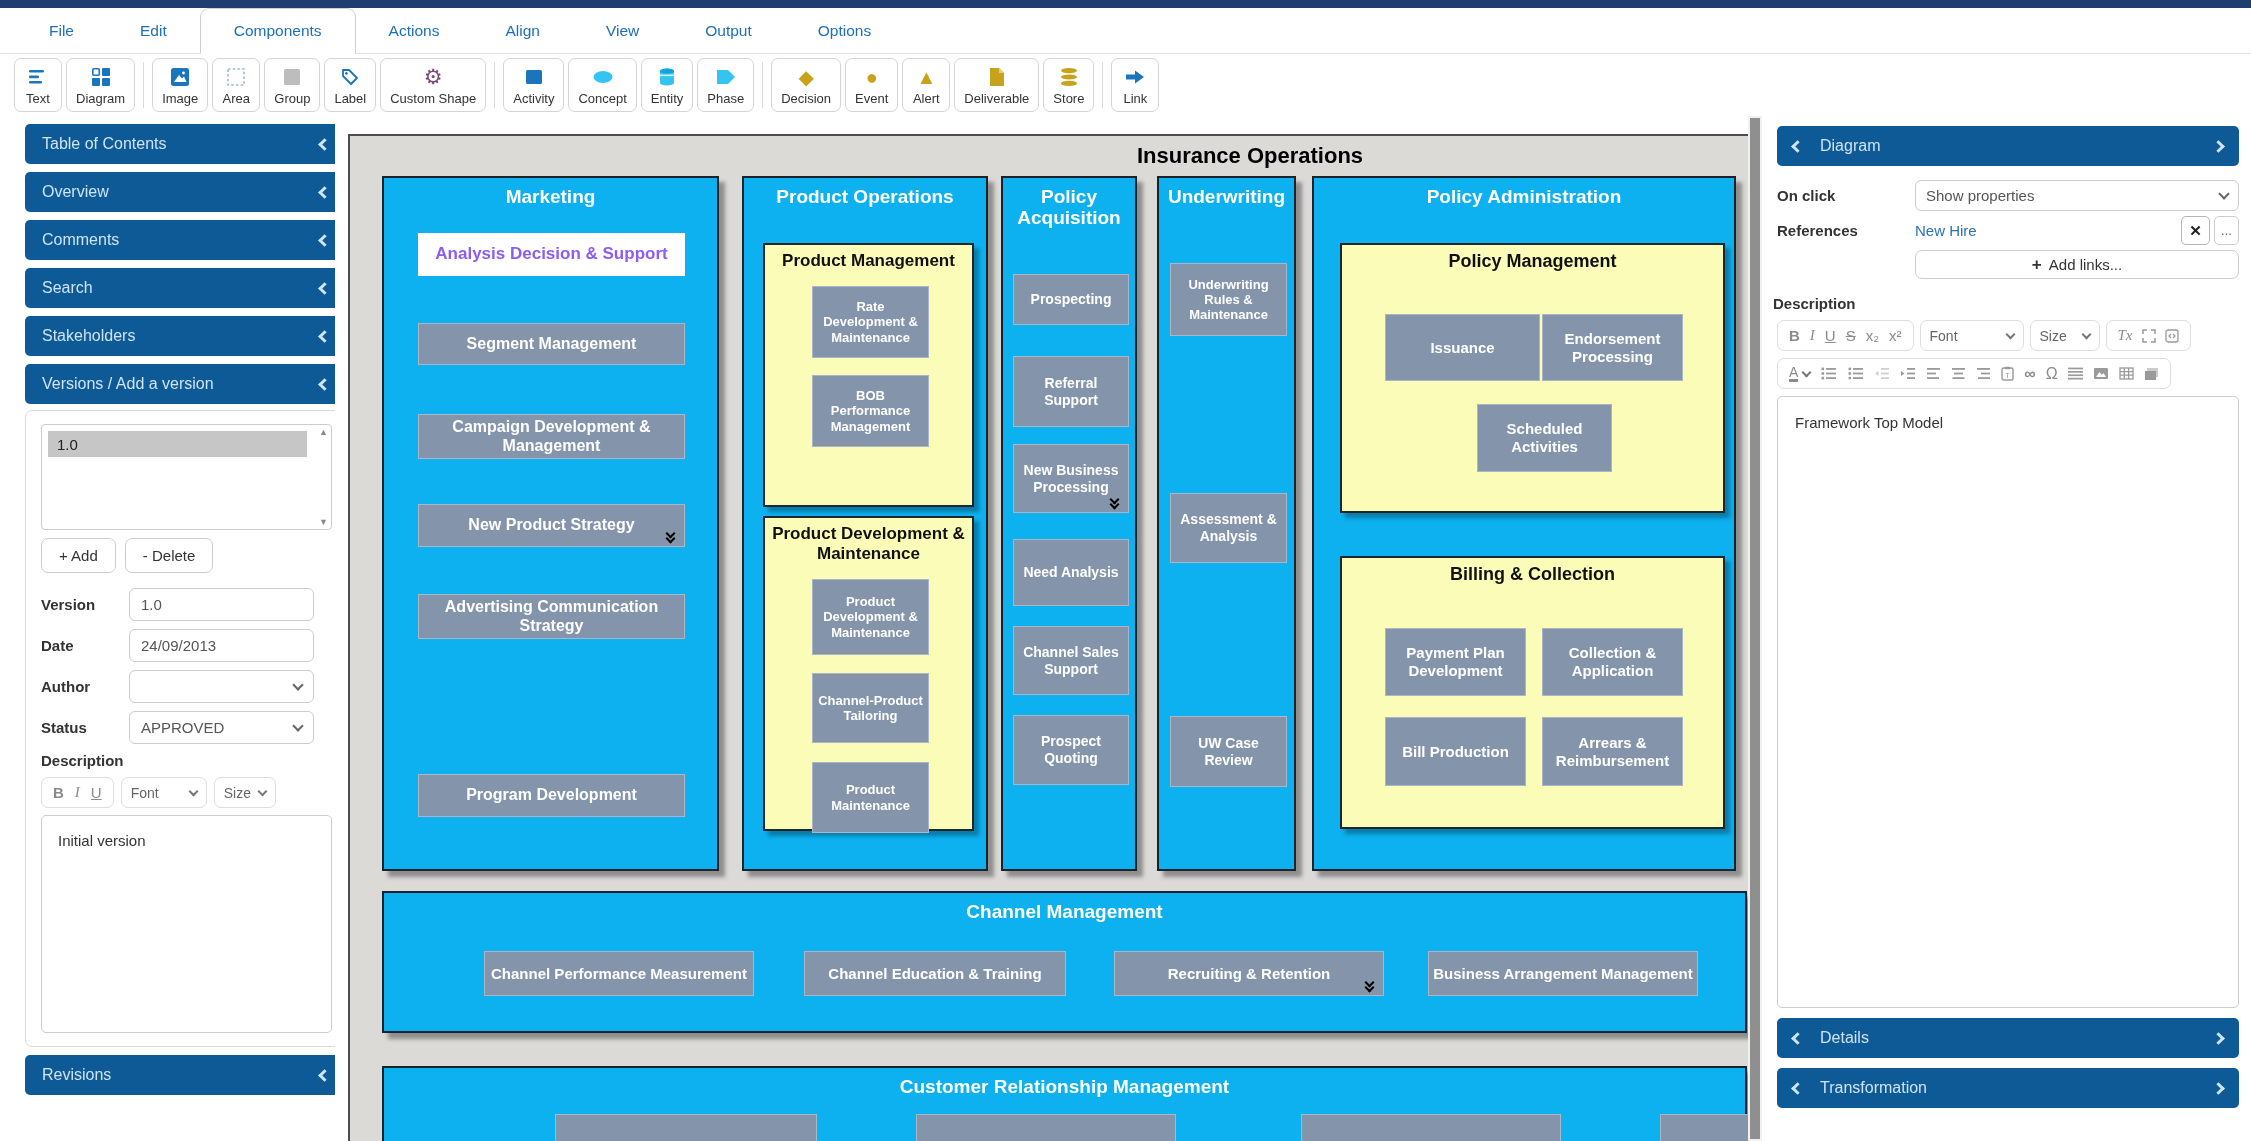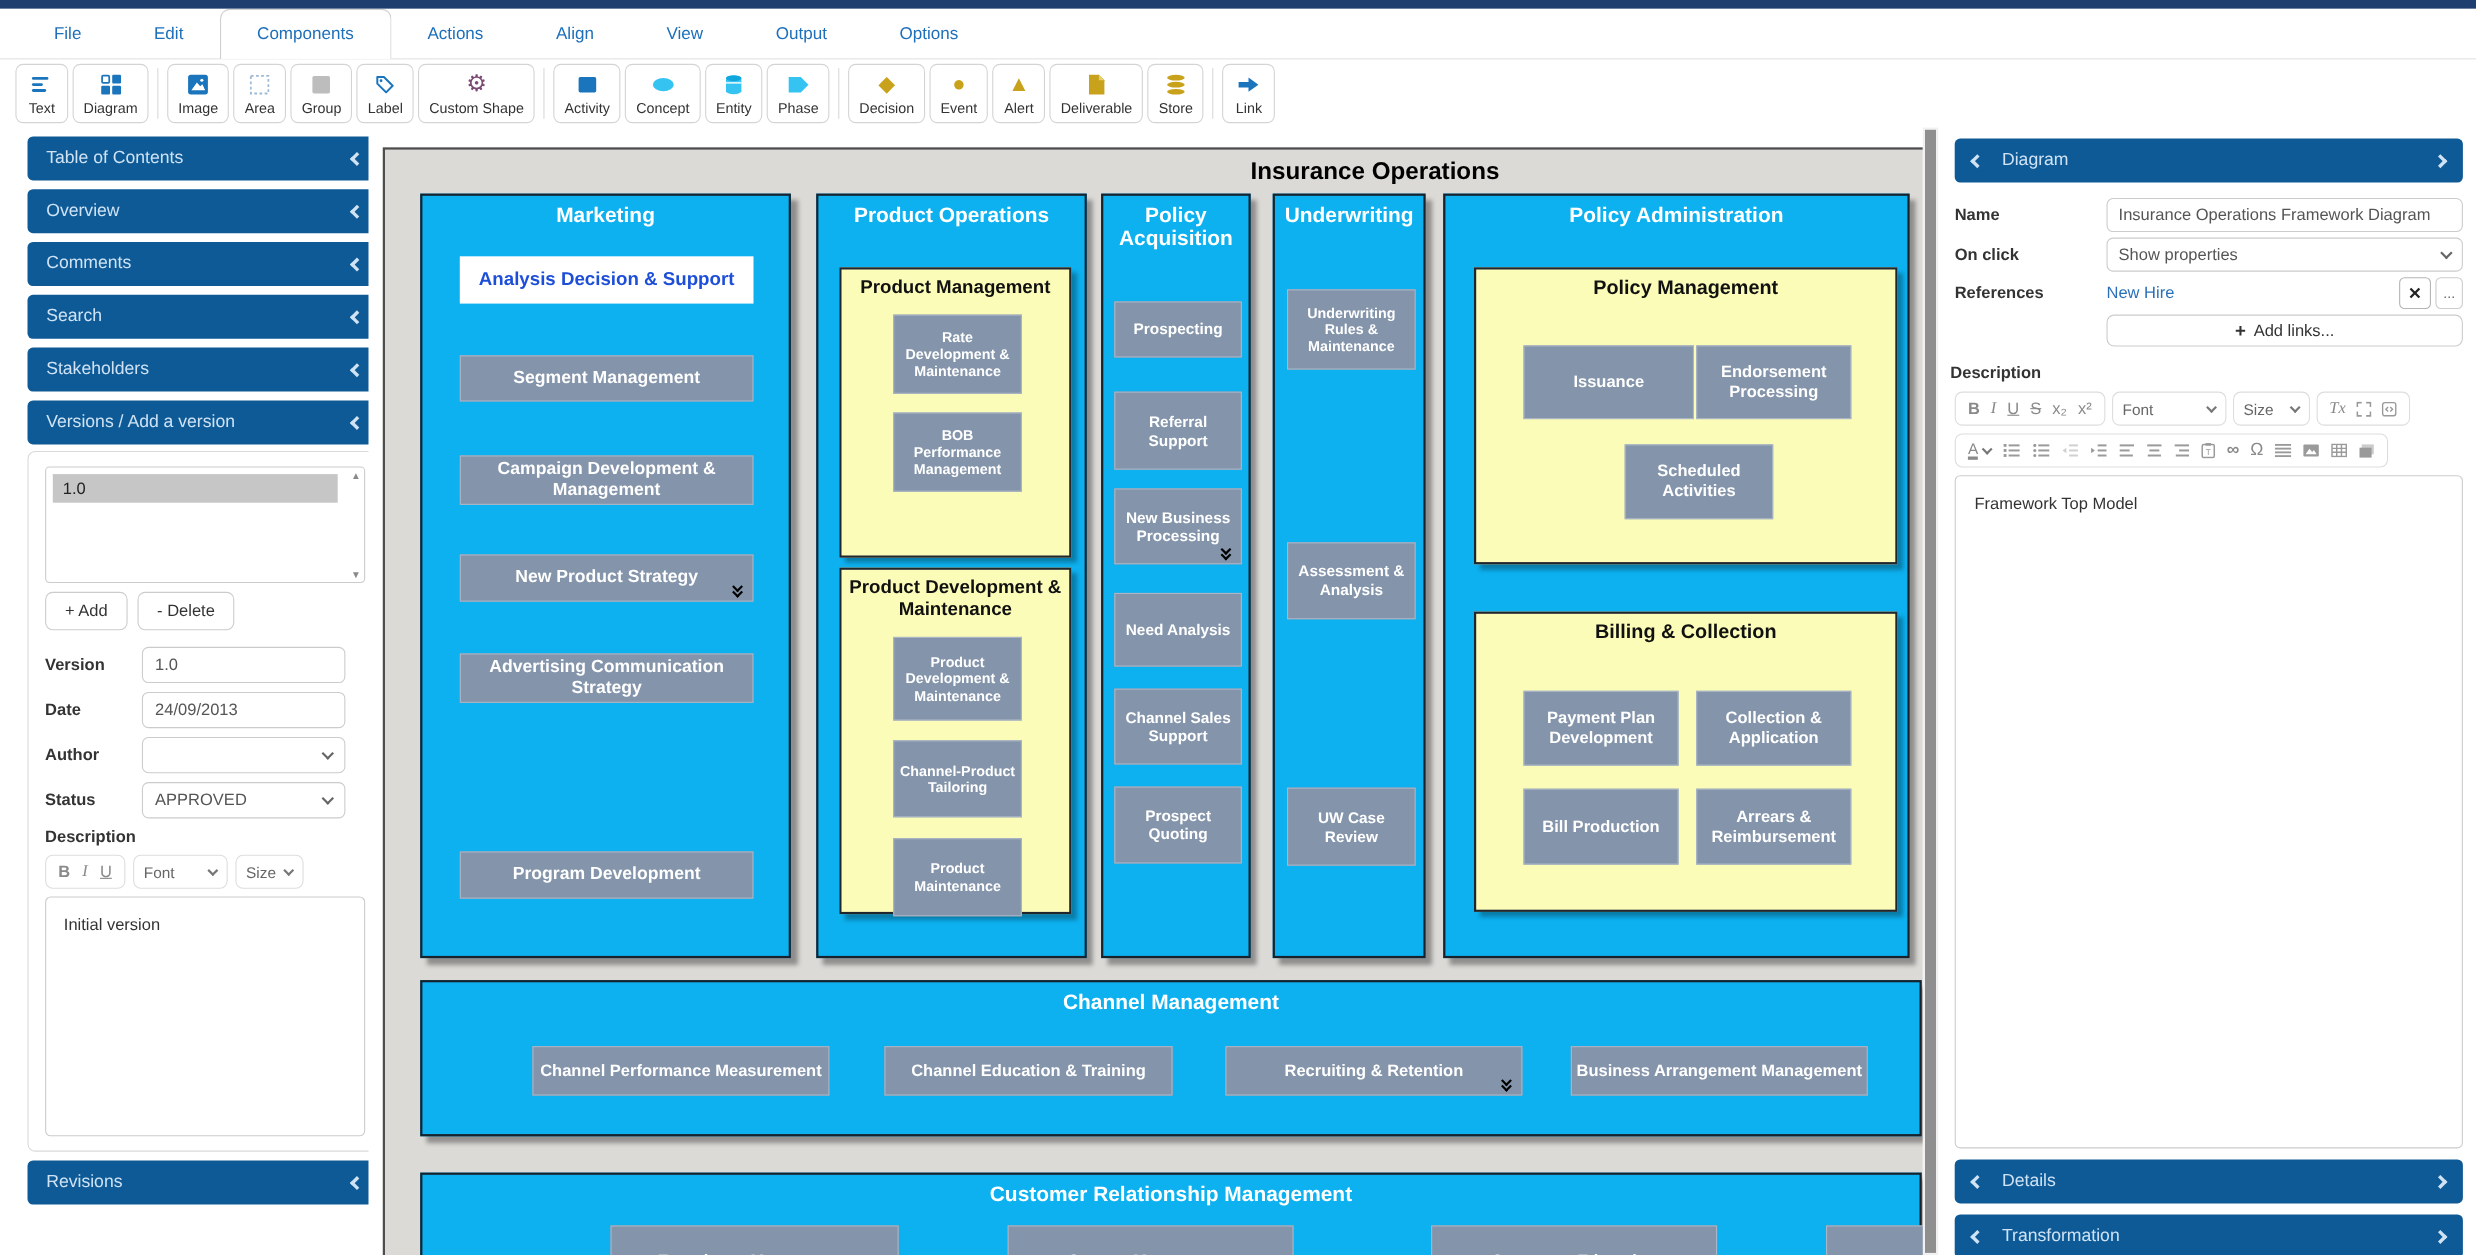--- a/index.html
+++ b/index.html
@@ -72,21 +72,21 @@
     background:#dcdad7; border:2px solid #4d4d4d; }
   .dg-title { position:absolute; top:7px; left:0; width:1800px; text-align:center;
     font-size:22px; font-weight:700; color:#000; }
   .col, .band { position:absolute; background:#0db1f0; border:2px solid #18222c;
     box-shadow:6px 6px 4px rgba(0,0,0,0.35); }
   .col-title, .band-title { color:#fff; font-weight:700; font-size:19px; text-align:center;
     padding-top:8px; line-height:1.12; }
   .gbox { position:absolute; background:#8495ab; border:1px solid #aab6c7; color:#fff;
     font-weight:700; display:flex; align-items:center; justify-content:center;
     text-align:center; line-height:1.18; padding:2px 4px; }
-  .gbox.white { background:#fff; color:#1d4ed8; border:none; font-size:17px; }
+  .gbox.white { background:#fff; color:#8b5cf6; border:none; font-size:17px; }
   .ygroup { position:absolute; background:#fcfcb9; border:2px solid #20262e;
     box-shadow:5px 5px 4px rgba(0,0,0,0.3); }
   .ygroup-title { color:#111; font-weight:700; text-align:center; padding-top:6px; line-height:1.15; }
   .expand { position:absolute; right:6px; bottom:2px; width:13px; height:12px; }
   .expand i { position:absolute; left:2px; width:7px; height:7px; border-right:2.5px solid #000;
     border-bottom:2.5px solid #000; transform:rotate(45deg); }
   .expand i:nth-child(1){ top:-2px; } .expand i:nth-child(2){ top:3px; }
   .canvas-sb { position:absolute; left:1413px; top:0; width:14px; height:100%; background:#f1f1f1; }
   .canvas-sb .thumb { position:absolute; left:2px; right:2px; top:2px; bottom:2px; background:#8f8f8f; }
   
@@ -477,24 +477,20 @@
   </div>
 
   <div class="rpanel">
     <div class="rp-header">
       <span class="chev chev-l"></span>
       <span class="lbl">Diagram</span>
       <span class="chev chev-r"></span>
     </div>
     <div class="rp-fields">
       <div class="rp-row">
-        <span class="flabel">Name</span>
-        <input class="rp-input" value="Insurance Operations Framework Diagram" style="">
-      </div>
-      <div class="rp-row">
         <span class="flabel">On click</span>
         <div class="rp-input rp-select">
           <span>Show properties</span>
           <span class="selchev"></span>
         </div>
       </div>
       <div class="rp-row">
         <span class="flabel">References</span>
         <span class="ref-link">New Hire</span>
         <span class="x-btn">✕</span>

